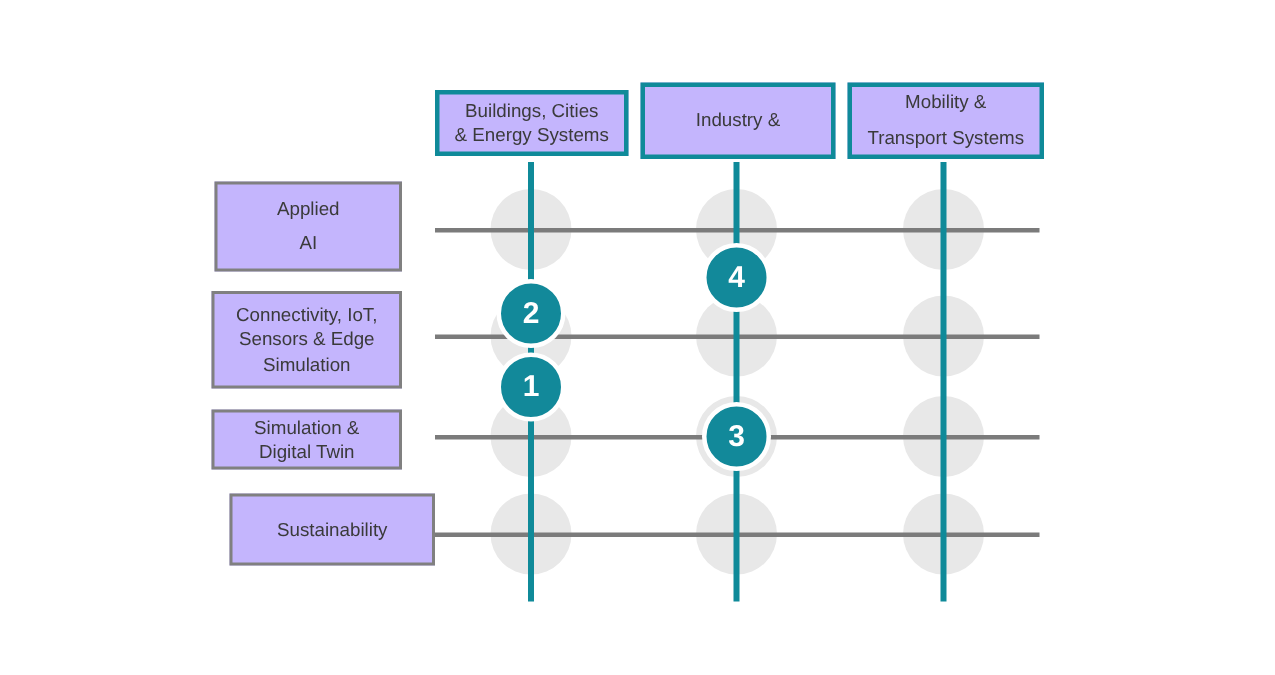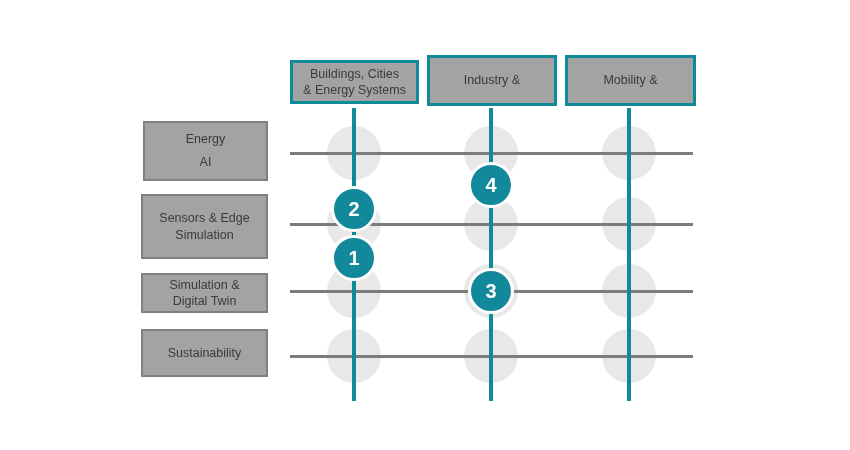--- a/index.html
+++ b/index.html
@@ -18,41 +18,41 @@
   .canvas {
     position: relative;
     width: 850px;
     height: 450px;
     background: #ffffff;
     overflow: hidden;
   }
   
   .labelbox {
     position: absolute;
-    background: #a3a3a3;
+    background: #c4b5fd;
     display: flex;
     flex-direction: column;
     align-items: center;
     justify-content: center;
     text-align: center;
     color: var(--text);
     font-size: 12.5px;
     z-index: 4;
   }
   .colbox { border: 3px solid var(--teal); }
   .rowbox { border: 2px solid var(--border); }
   .tight  .line { line-height: 1.32; }
   .spaced .line { line-height: 1.85; }
   .colbox-1 { left: 290px; top: 60px;  width: 129px; height: 44px; }
   .colbox-2 { left: 427px; top: 55px;  width: 130px; height: 51px; }
   .colbox-3 { left: 565px; top: 55px;  width: 131px; height: 51px; }
   .rowbox-1 { left: 143px; top: 121px; width: 125px; height: 60px; }
   .rowbox-2 { left: 141px; top: 194px; width: 127px; height: 65px; }
   .rowbox-3 { left: 141px; top: 273px; width: 127px; height: 40px; }
-  .rowbox-4 { left: 141px; top: 329px; width: 127px; height: 48px; }
+  .rowbox-4 { left: 153px; top: 329px; width: 137px; height: 48px; }
   
   .grid-layer { position: absolute; inset: 0; }
   .node-circle {
     position: absolute;
     width: 54px; height: 54px;
     border-radius: 50%;
     background: var(--circle);
     z-index: 1;
   }
   .hline {
@@ -89,27 +89,29 @@
 
   <div class="labelbox colbox colbox-1 tight">
     <div class="line">Buildings, Cities</div>
     <div class="line">&amp; Energy Systems</div>
   </div>
   <div class="labelbox colbox colbox-2 spaced">
     <div class="line">Industry &amp;</div>
   </div>
   <div class="labelbox colbox colbox-3 spaced">
     <div class="line">Mobility &amp;</div>
+    <div class="line">Transport Systems</div>
   </div>
 
   <div class="labelbox rowbox rowbox-1 spaced">
-    <div class="line">Energy</div>
+    <div class="line">Applied</div>
     <div class="line">AI</div>
   </div>
   <div class="labelbox rowbox rowbox-2 tight">
+    <div class="line">Connectivity, IoT,</div>
     <div class="line">Sensors &amp; Edge</div>
     <div class="line">Simulation</div>
   </div>
   <div class="labelbox rowbox rowbox-3 tight">
     <div class="line">Simulation &amp;</div>
     <div class="line">Digital Twin</div>
   </div>
   <div class="labelbox rowbox rowbox-4 tight">
     <div class="line">Sustainability</div>
   </div>

